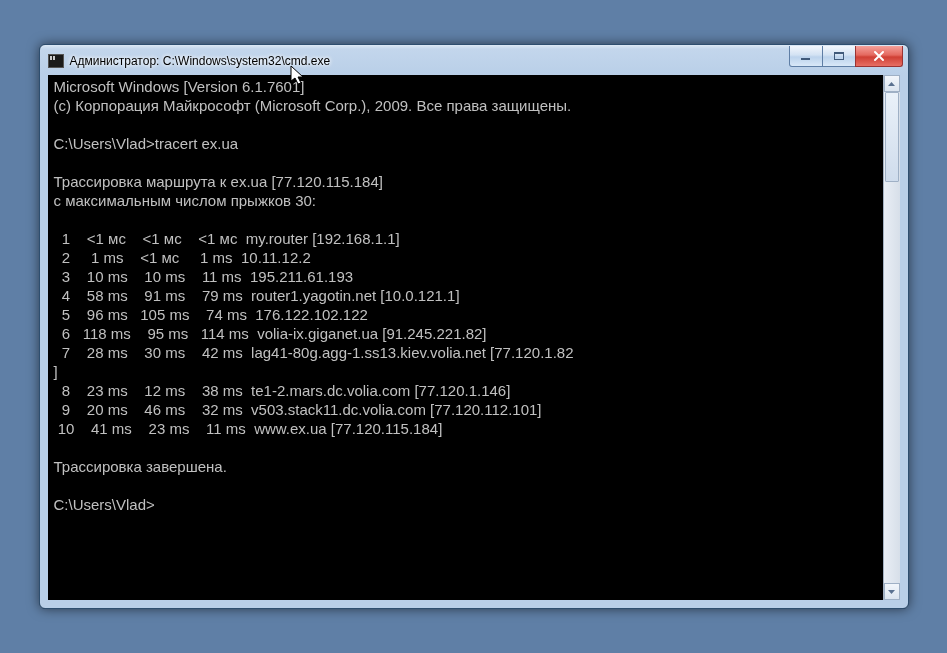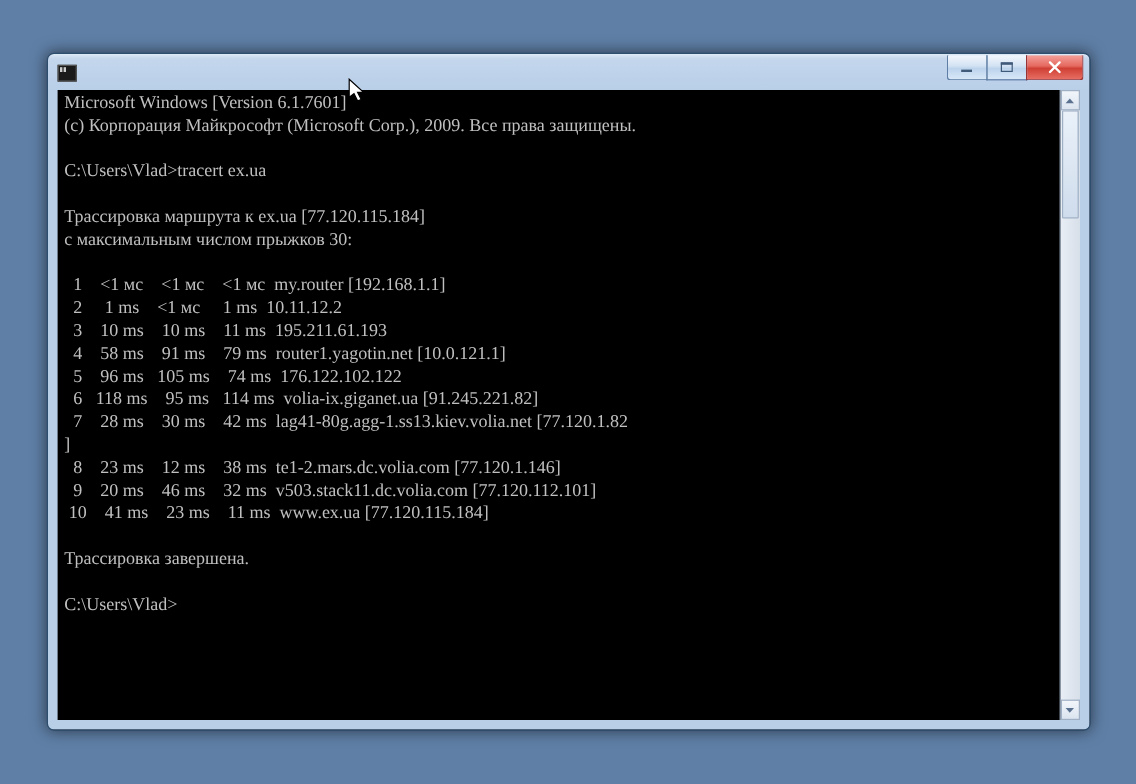--- a/index.html
+++ b/index.html
@@ -46,21 +46,21 @@
     .win-btn.min{border-bottom-left-radius:3px;}
     .win-btn.close{
       width:48px; border-bottom-right-radius:3px;
       background:linear-gradient(#f5a09a,#e4695f 45%,#cf3f34 55%,#e76e63);
       color:#fff; border-color:#933;
     }
     .win-btn svg{display:block}
     .console {
       position:absolute; left:8px; right:8px; top:30px; bottom:8px;
       background:#000; color:#c0c0c0;
-      font-family:Liberation Serif, serif;
+      font-family:Liberation Sans, sans-serif;
       font-size:15px; line-height:19px;
       padding:2px 4px 2px 6px; overflow:hidden;
       white-space:pre;
     }
     .console .scrollbar{
       position:absolute; right:0; top:0; bottom:0; width:17px;
       background:linear-gradient(90deg,#e9eef5,#d7dfe9);
       border-left:1px solid #a4b1c2;
     }
     .sb-btn{position:absolute;left:0;right:0;height:17px;
@@ -77,20 +77,21 @@
   </style>
 </head>
 <body>
 
 <div class="window">
   <div class="titlebar">
     <div class="icon">
         <span></span>
         <span></span>
       </div>
+    <div class="title-text">Администратор: C:\Windows\system32\cmd.exe</div>
     <div class="win-buttons">
       <div class="win-btn min">
         <svg width="12" height="10">
             <rect x="1" y="7" width="9" height="2" fill="#405a7a"></rect>
           </svg>
       </div>
       <div class="win-btn max">
         <svg width="12" height="10">
             <rect x="1.5" y="1.5" width="9" height="7" fill="none" stroke="#405a7a" stroke-width="1"></rect>
             <rect x="1" y="1" width="10" height="2" fill="#405a7a"></rect>

